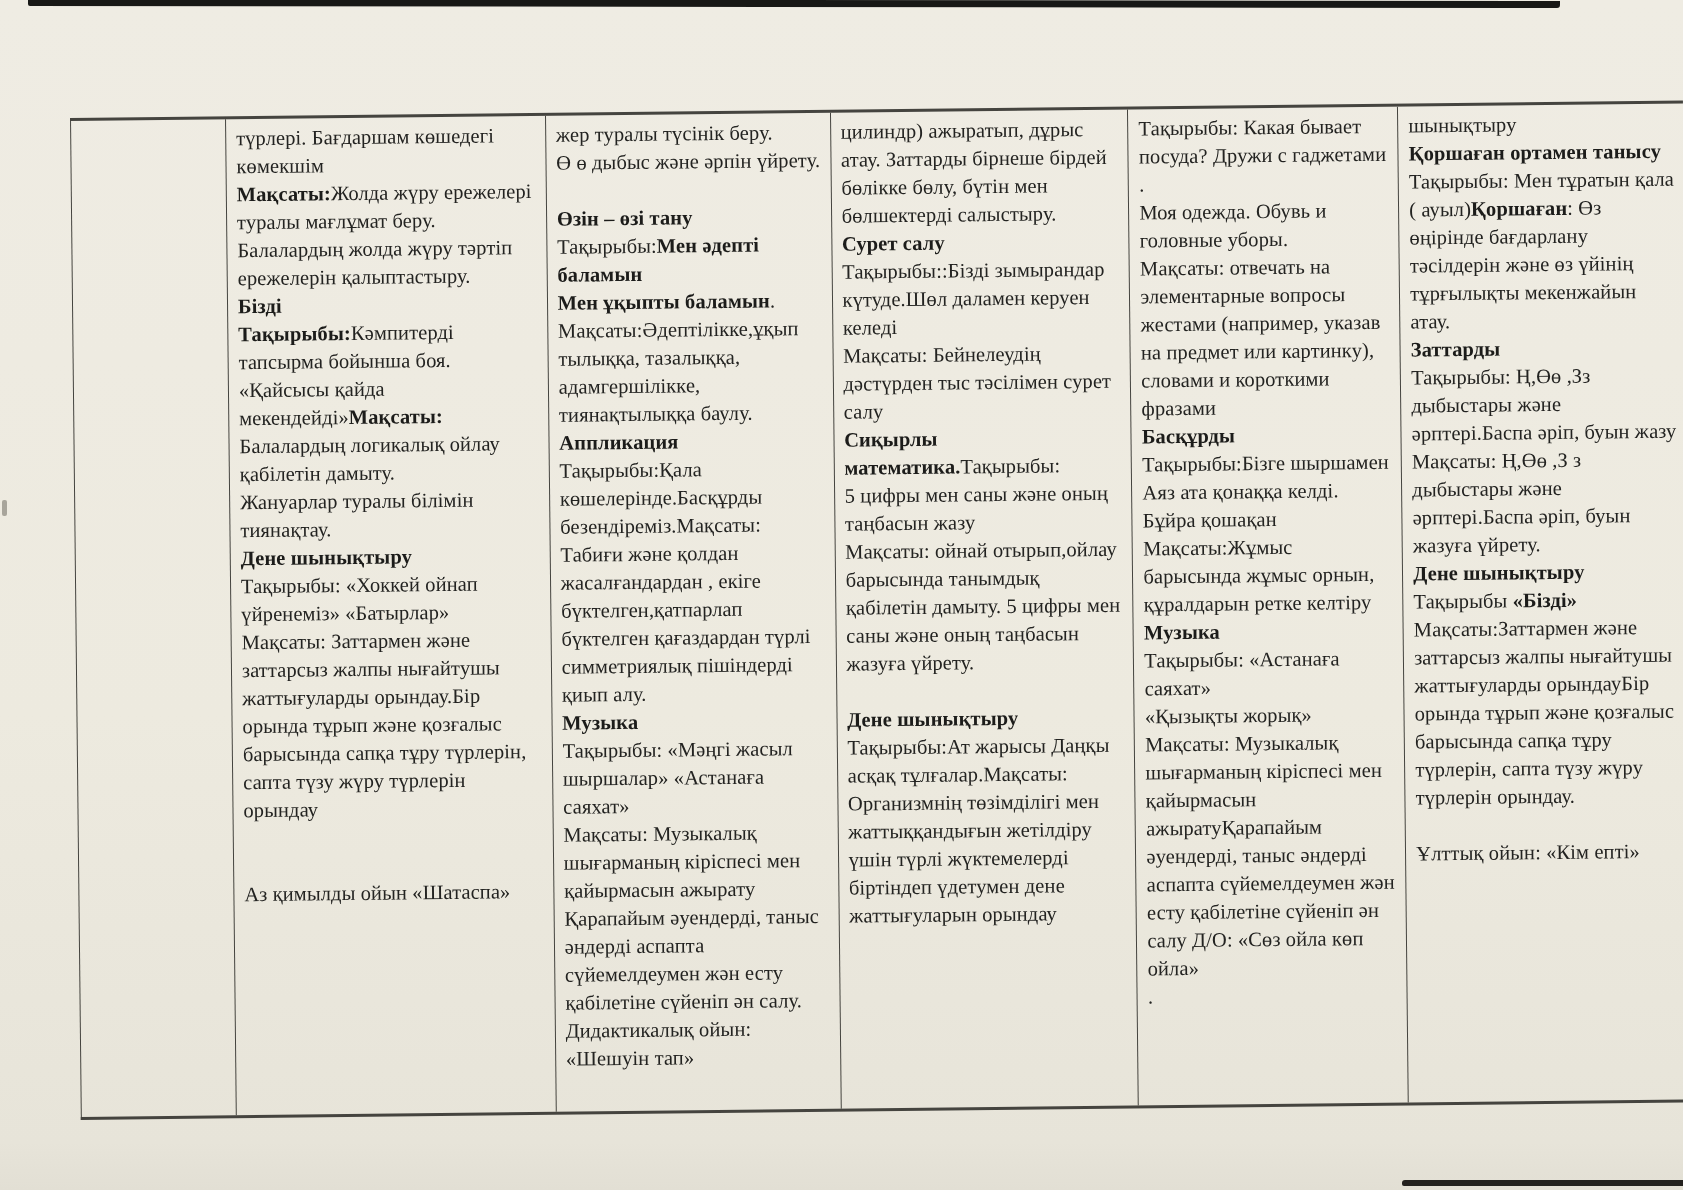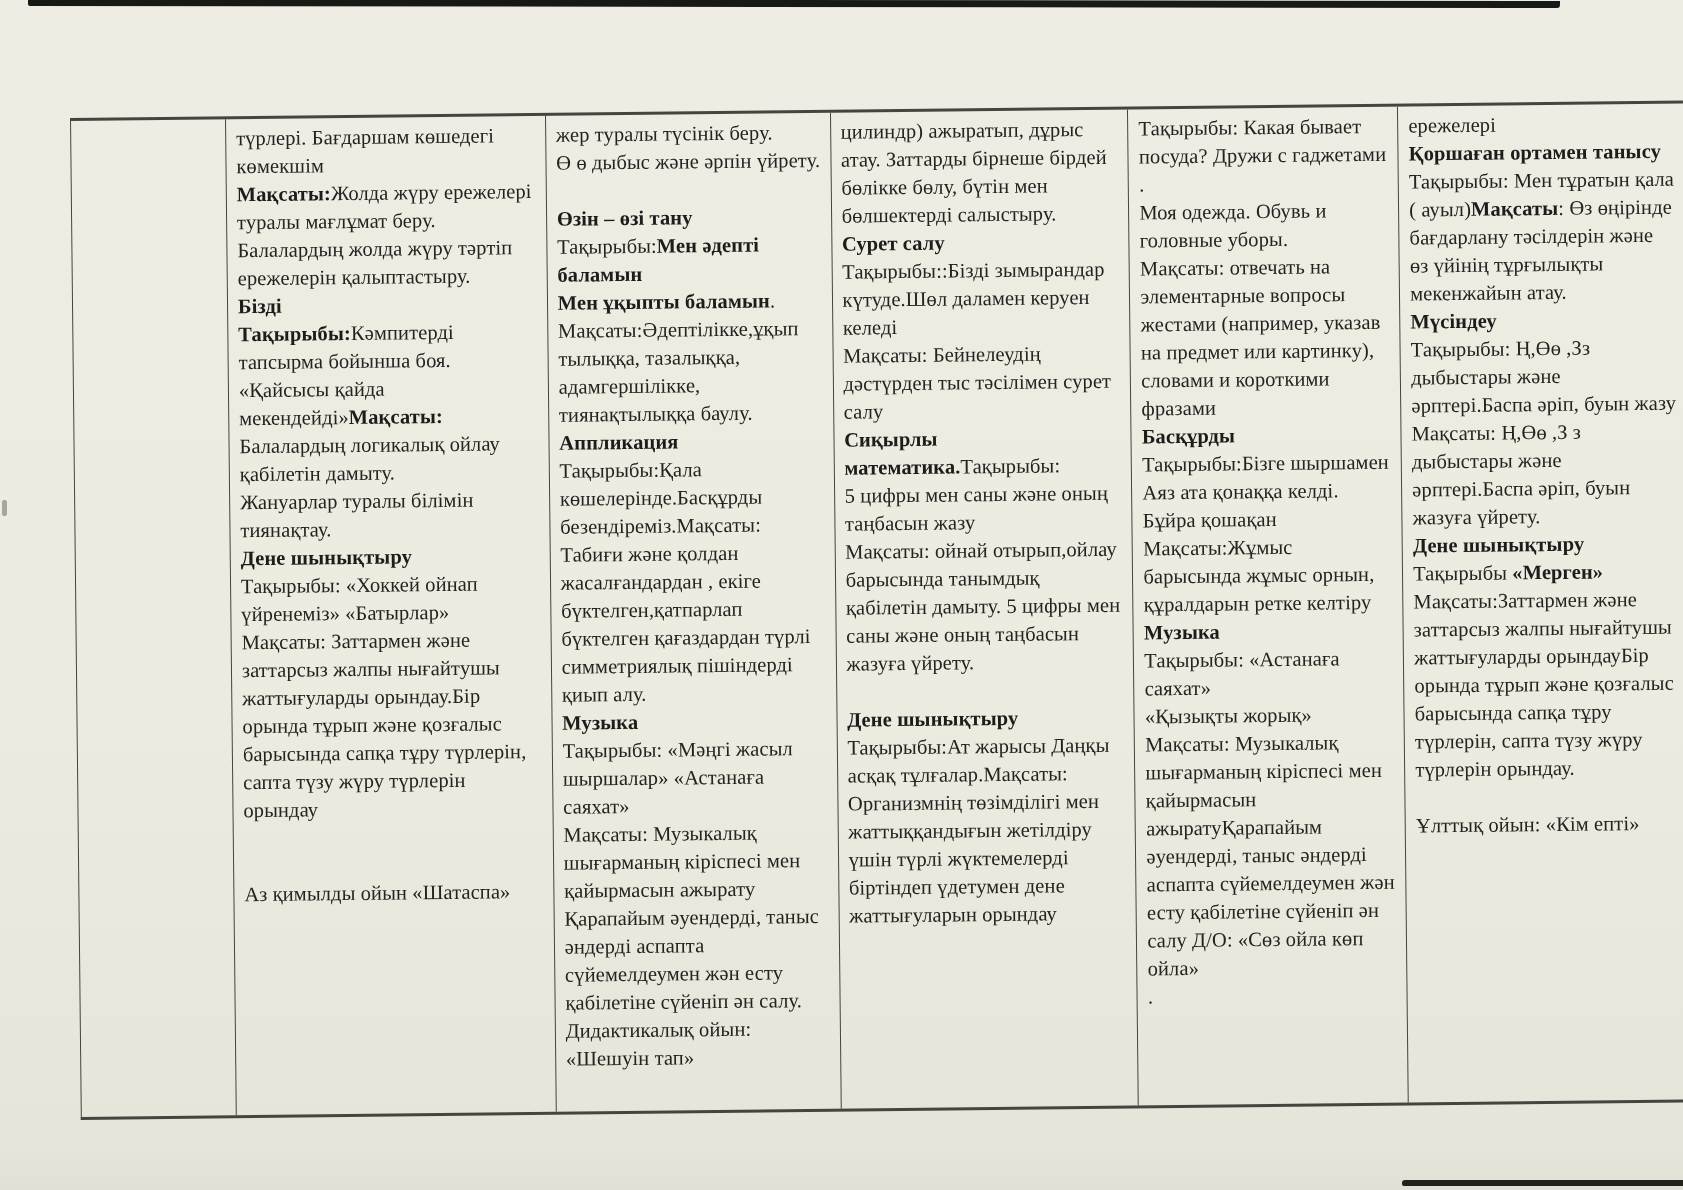--- a/index.html
+++ b/index.html
@@ -127,25 +127,25 @@
         <p class="block"><span class="b">Басқұрды</span></p>
         <p class="block"><span>Тақырыбы:Бізге шыршамен Аяз ата қонаққа келді. Бұйра қошақан</span></p>
         <p class="block"><span>Мақсаты:Жұмыс барысында жұмыс орнын, құралдарын ретке келтіру</span></p>
         <p class="block"><span class="b">Музыка</span></p>
         <p class="block"><span>Тақырыбы: «Астанаға саяхат»</span></p>
         <p class="block"><span> «Қызықты жорық»</span></p>
         <p class="block"><span>Мақсаты: Музыкалық шығарманың кіріспесі мен қайырмасын ажыратуҚарапайым әуендерді, таныс әндерді аспапта сүйемелдеумен жән есту қабілетіне сүйеніп ән салу Д/О: «Сөз ойла көп ойла»</span></p>
         <p class="block"><span>.</span></p>
       </div>
       <div class="cell">
-        <p class="block"><span>ережелері</span></p>
+        <p class="block"><span>шынықтыру</span></p>
         <p class="block"><span class="b"> Қоршаған ортамен танысу</span></p>
-        <p class="block"><span>Тақырыбы: Мен тұратын қала ( ауыл)</span><span class="b">Мақсаты</span><span>: Өз өңірінде бағдарлану тәсілдерін және өз үйінің тұрғылықты мекенжайын атау.</span></p>
-        <p class="block"><span class="b">Мүсіндеу</span></p>
+        <p class="block"><span>Тақырыбы: Мен тұратын қала ( ауыл)</span><span class="b">Қоршаған</span><span>: Өз өңірінде бағдарлану тәсілдерін және өз үйінің тұрғылықты мекенжайын атау.</span></p>
+        <p class="block"><span class="b">Заттарды</span></p>
         <p class="block"><span>Тақырыбы: Ң,Өө ,Зз дыбыстары және әрптері.Баспа әріп, буын жазу</span></p>
         <p class="block"><span>Мақсаты: Ң,Өө ,З з дыбыстары және әрптері.Баспа әріп, буын жазуға үйрету.</span></p>
         <p class="block"><span class="b">Дене шынықтыру</span></p>
-        <p class="block"><span>Тақырыбы </span><span class="b">«Мерген»</span></p>
+        <p class="block"><span>Тақырыбы </span><span class="b">«Бізді»</span></p>
         <p class="block"><span> Мақсаты:Заттармен және заттарсыз жалпы нығайтушы жаттығуларды орындауБір орында тұрып және қозғалыс барысында сапқа тұру түрлерін, сапта түзу жүру түрлерін орындау.</span></p>
         <p class="block" style="margin-top: 28px;"><span>Ұлттық ойын: «Кім епті»</span></p>
       </div>
     </div>
 </div>
 
 </body></html>

